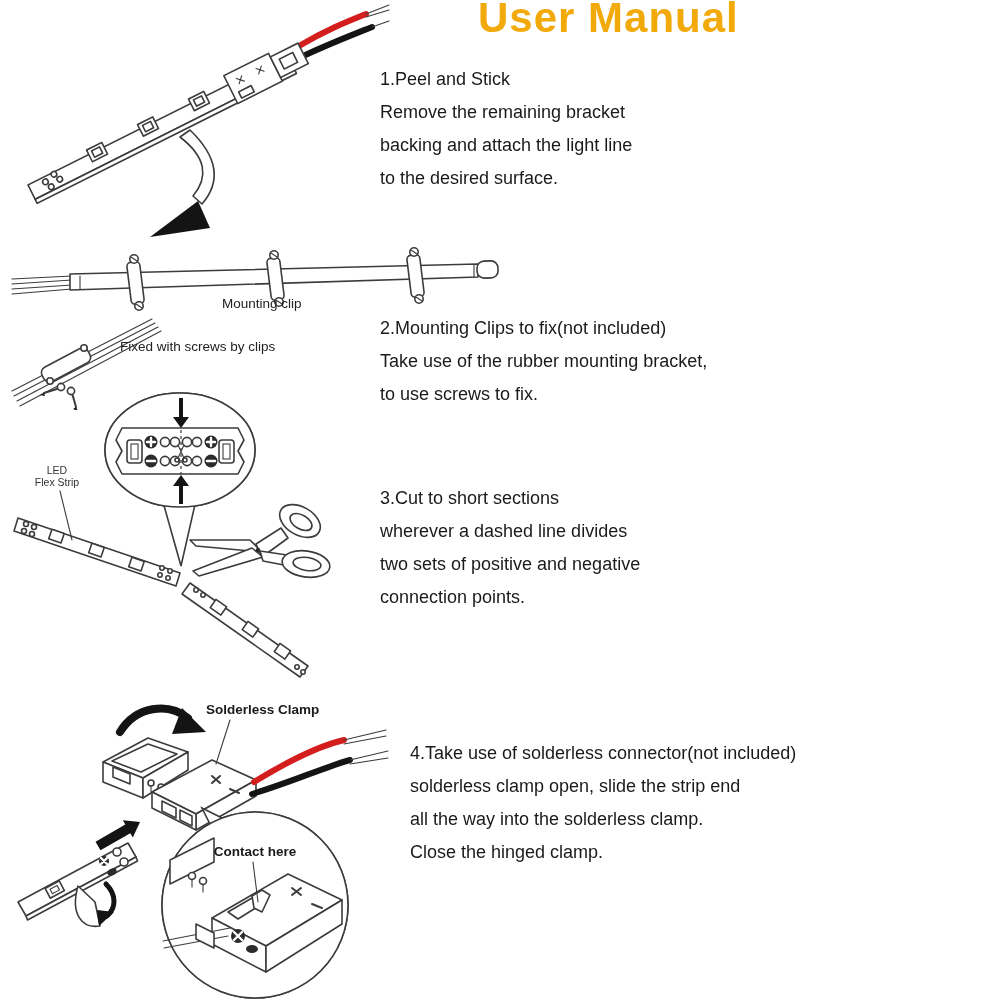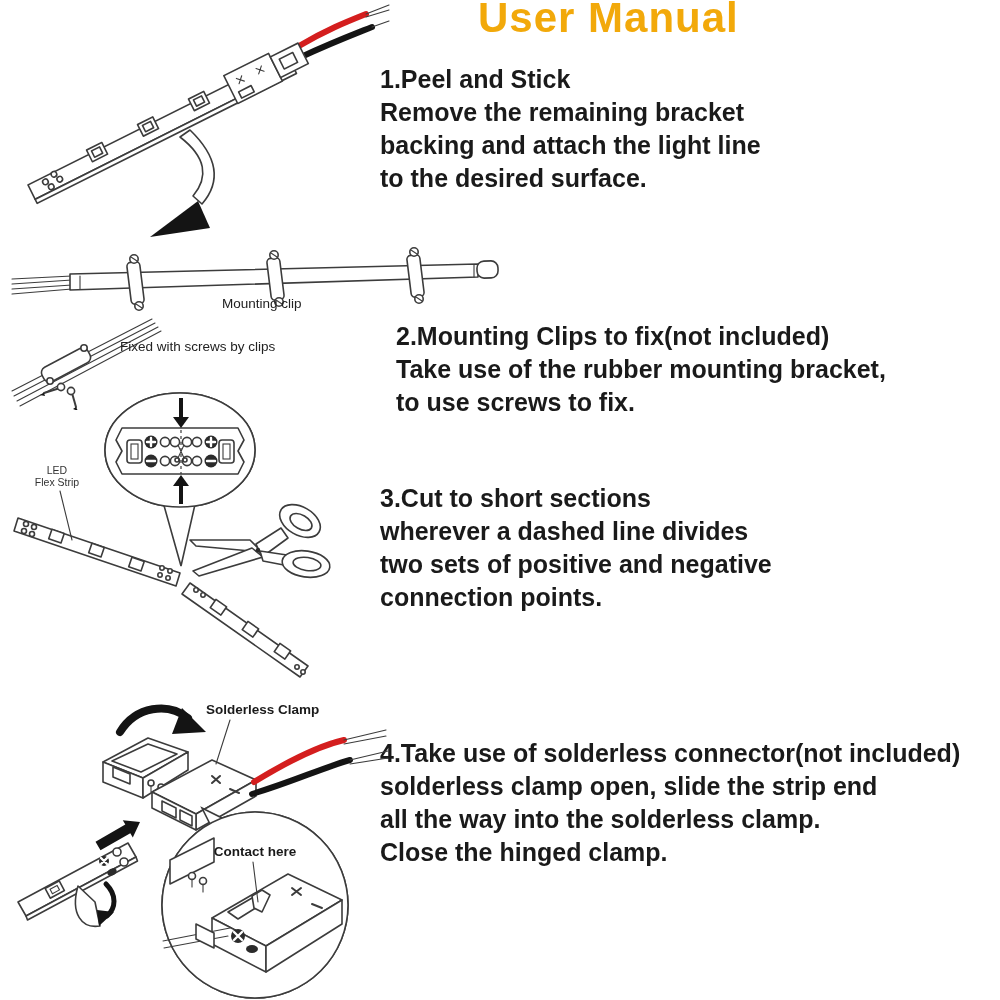--- a/index.html
+++ b/index.html
@@ -7,23 +7,23 @@
     width:1000px;height:1000px;position:relative;background:#ffffff;
     font-family:"Liberation Sans", sans-serif;overflow:hidden;
   }
   .title{
     position:absolute;left:478px;top:-6px;
     font-size:42px;font-weight:bold;color:var(--title,#F2A90A);
     letter-spacing:1px;white-space:nowrap;
   }
   .step{
     position:absolute;left:380px;color:var(--text,#1a1a1a);
-    font-size:25px;font-weight:bold;line-height:33px;white-space:nowrap;
+    font-size:18px;font-weight:normal;line-height:33px;white-space:nowrap;
   }
-  #step1{top:63px;} #step2{top:320px;margin-left:16px;} #step3{top:482px;} #step4{top:737px;}
+  #step1{top:63px;} #step2{top:312px;} #step3{top:482px;} #step4{top:737px;margin-left:30px;}
   .illus{position:absolute;}
   #illus1{left:0;top:0;}
   #illus2{left:0;top:245px;}
   #illus3{left:0;top:390px;}
   #illus4{left:0;top:690px;}
   
   .s   {stroke:var(--line-art,#3c3c3c);stroke-width:1.6;fill:#fff;stroke-linejoin:round;stroke-linecap:round;}
   .thin{stroke:var(--line-art,#3c3c3c);stroke-width:1.1;fill:none;stroke-linecap:round;}
   .med {stroke:var(--line-art,#3c3c3c);stroke-width:2;fill:none;stroke-linecap:round;}
   .blk {fill:var(--wire-black,#141414);stroke:none;}

